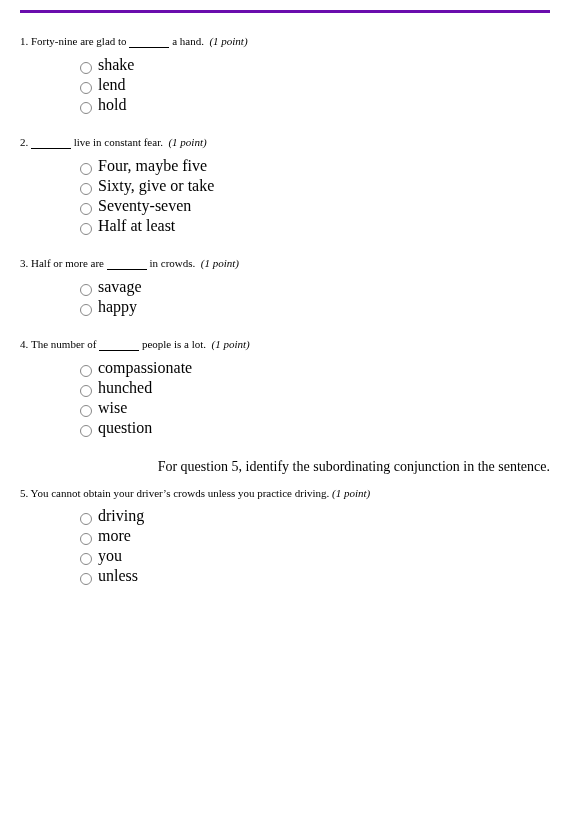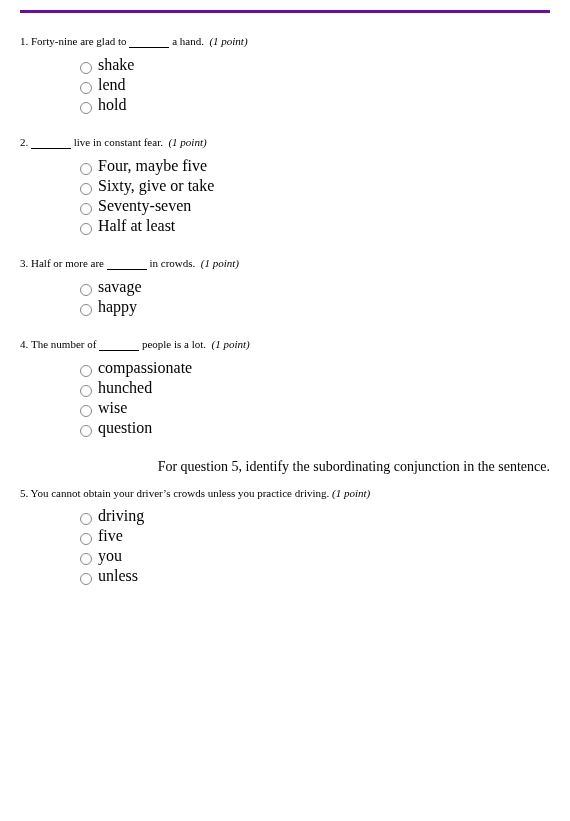--- a/index.html
+++ b/index.html
@@ -178,21 +178,21 @@
     <span>You cannot obtain your driver’s crowds unless you practice driving.</span>
     <span> </span><span class="point-label">(1 point)</span>
   </div>
   <div class="options" id="q5-options">
       <div class="option-item">
       <span class="radio-circle"></span>
       <span>driving</span>
     </div>
       <div class="option-item">
       <span class="radio-circle"></span>
-      <span>five</span>
+      <span>more</span>
     </div>
       <div class="option-item">
       <span class="radio-circle"></span>
       <span>you</span>
     </div>
       <div class="option-item">
       <span class="radio-circle"></span>
       <span>unless</span>
     </div>
     </div>

